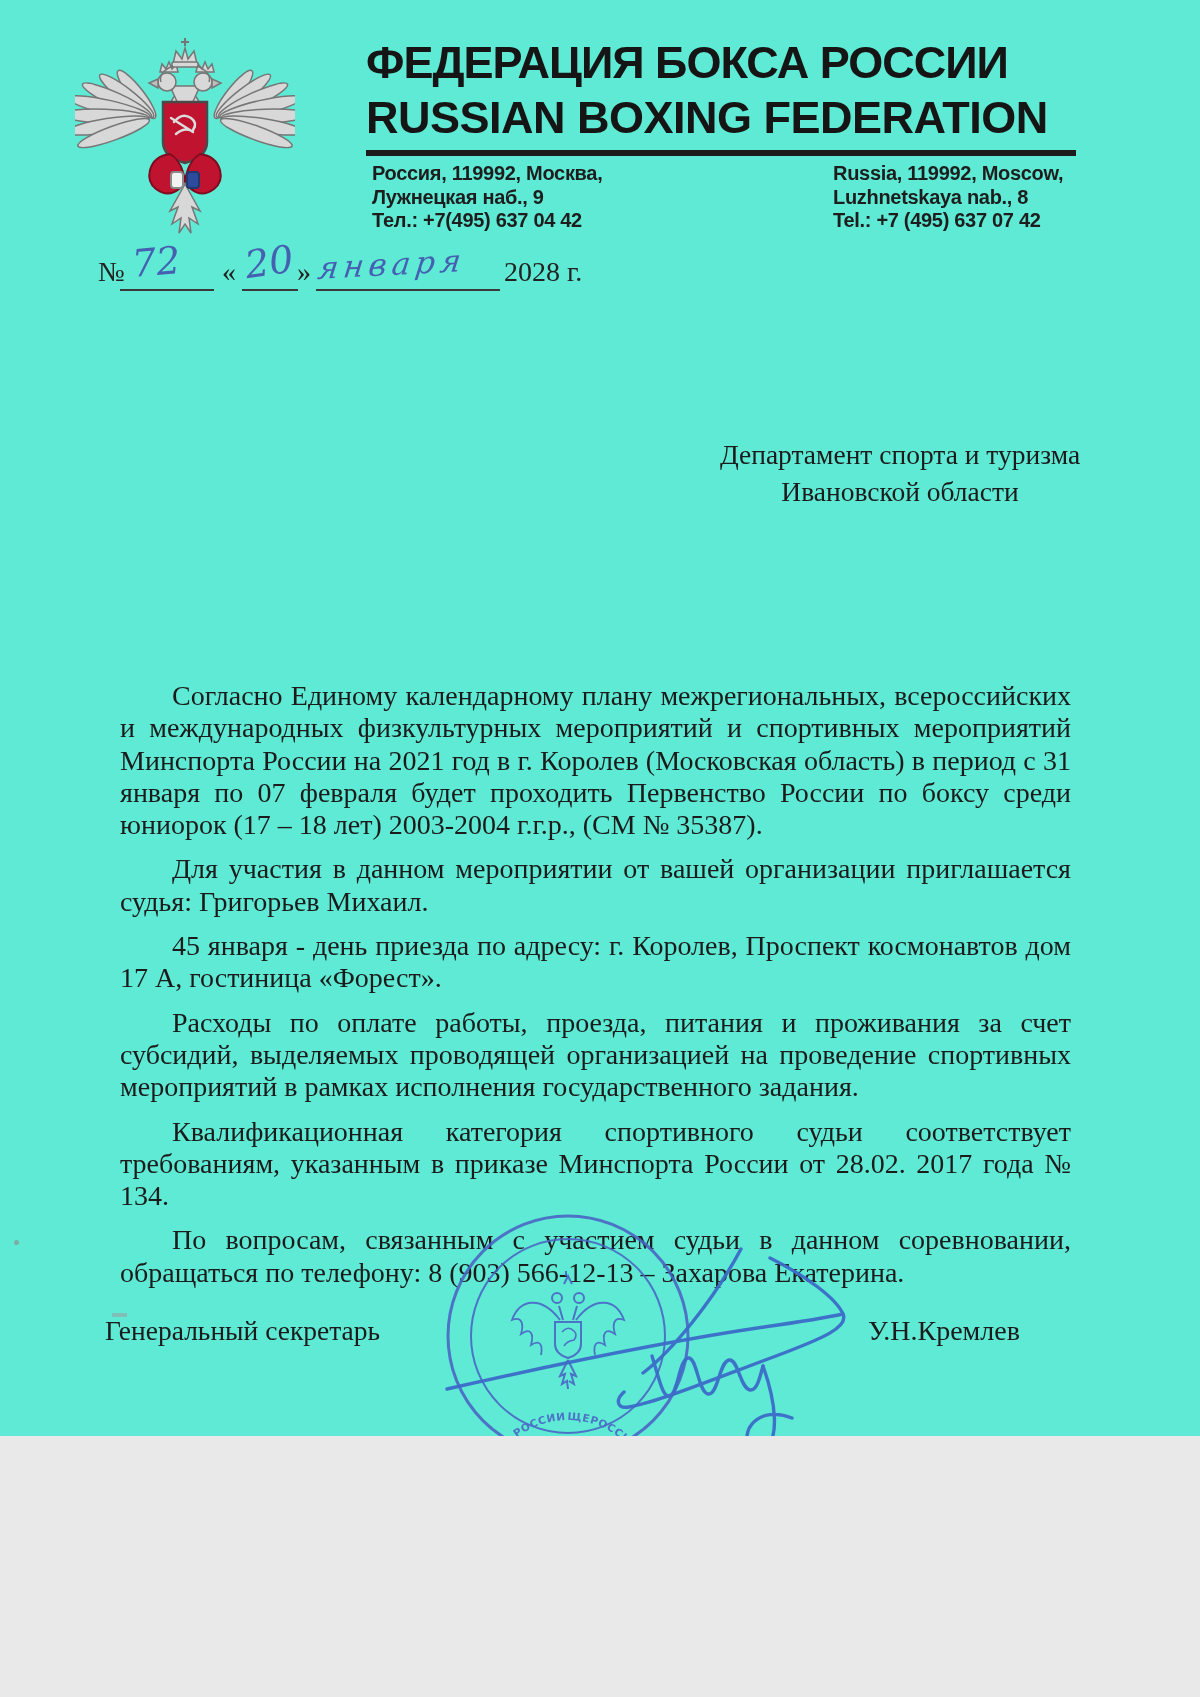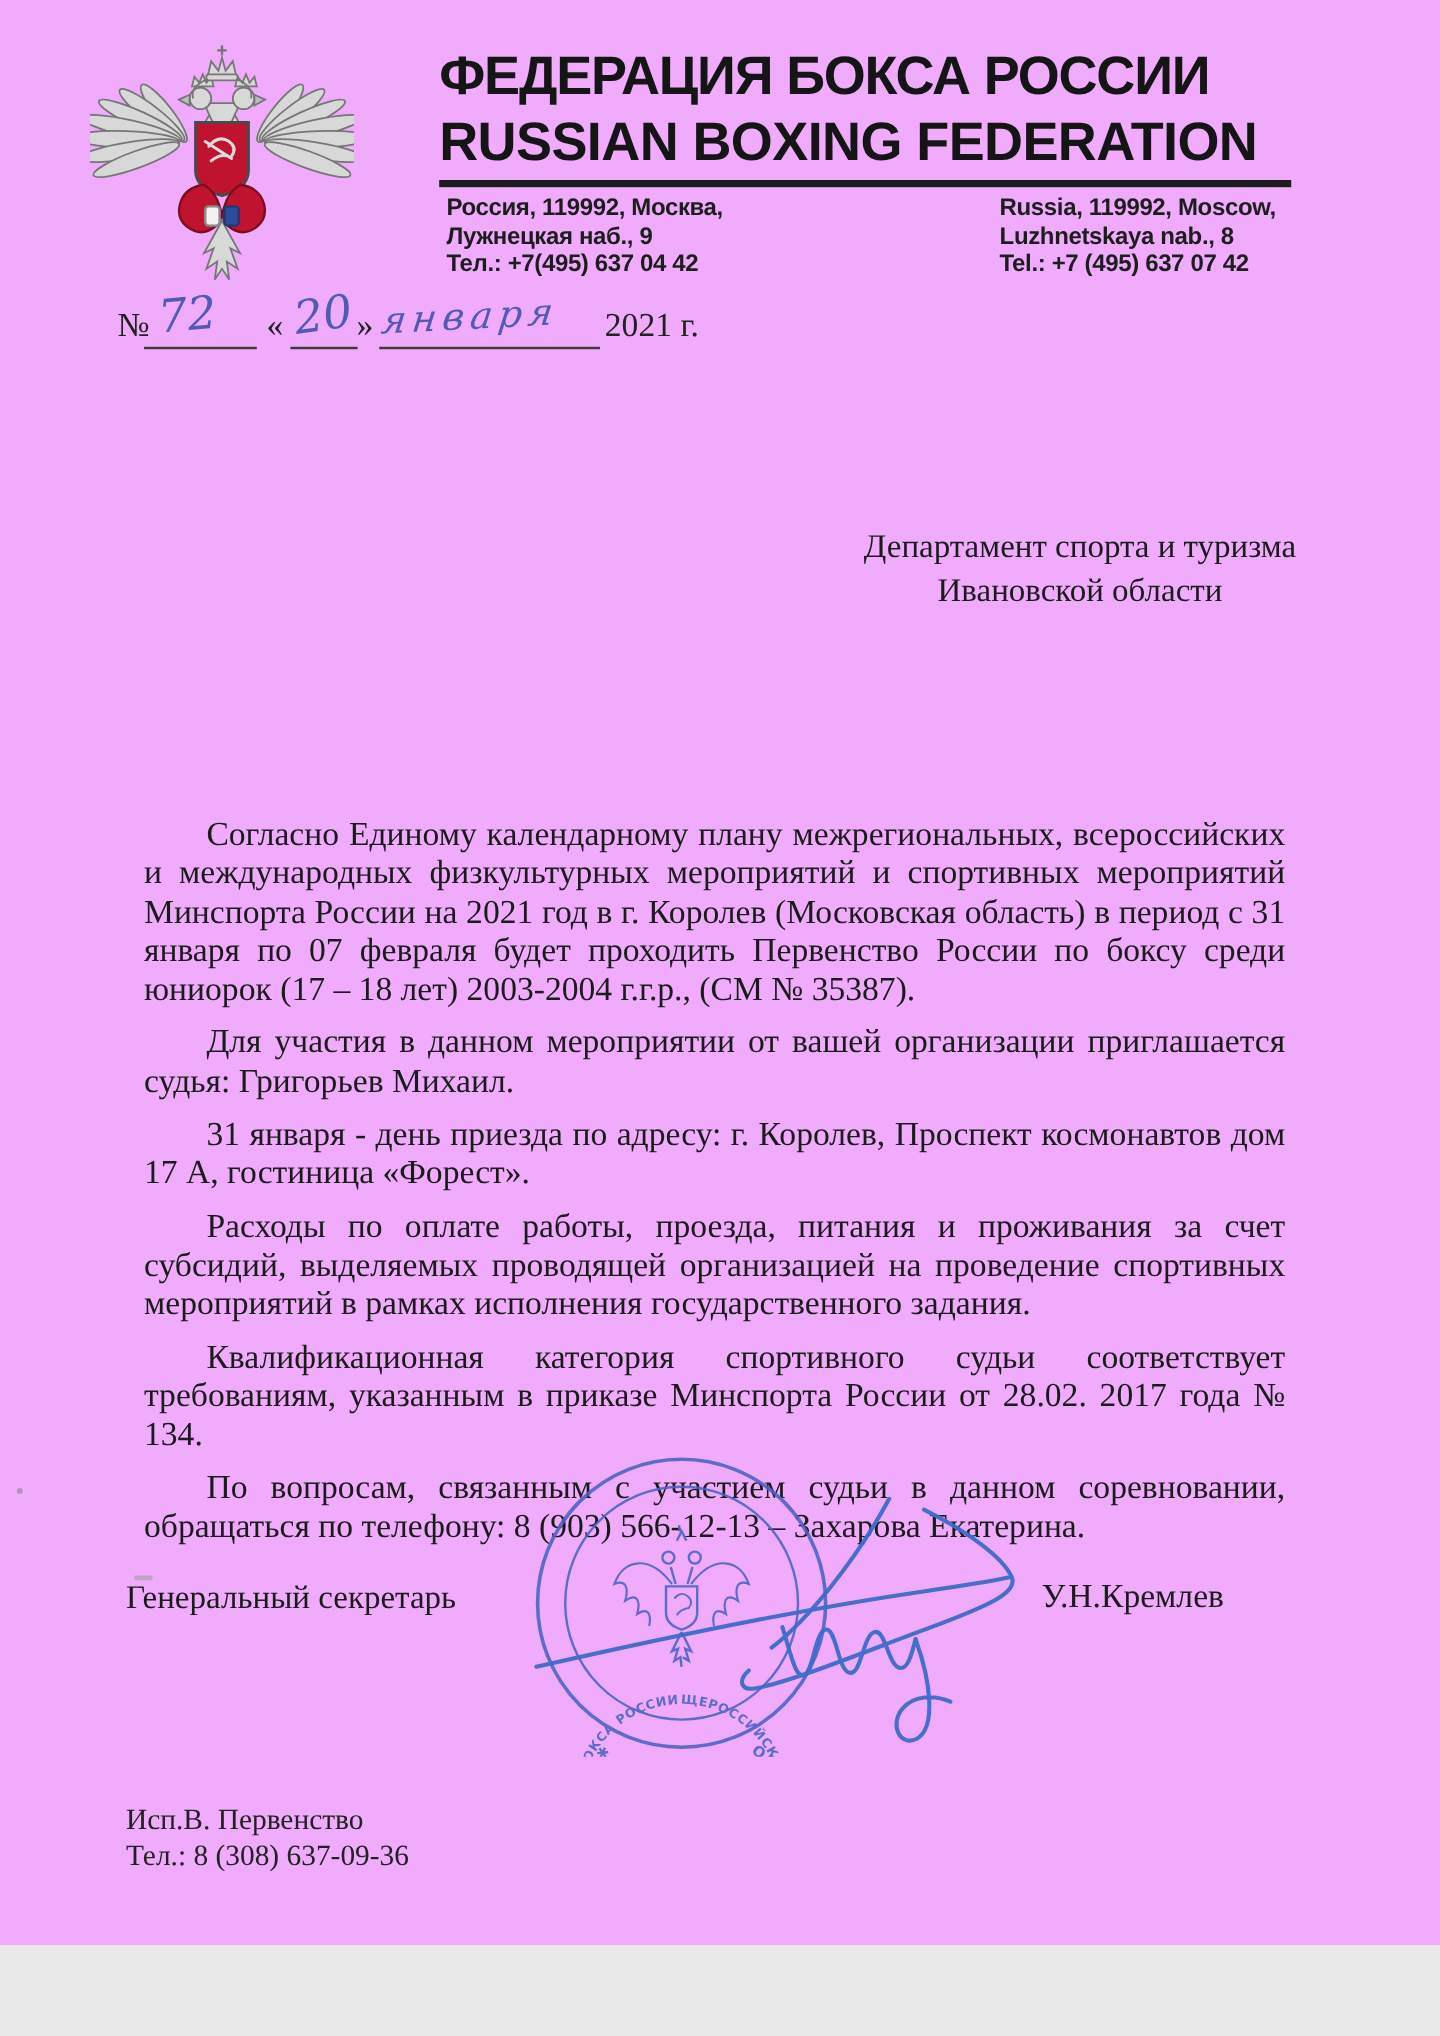--- a/index.html
+++ b/index.html
@@ -1,18 +1,18 @@
 <!DOCTYPE html>
 <html><head>
 <meta charset="utf-8">
 <style>
   html,body{margin:0;padding:0;background:#e9e9e9;}
   .page{
-    position:relative;width:1200px;height:1621px;margin:0 auto;
-    background:#f0abfc;overflow:hidden;
+    position:relative;width:1200px;height:1436px;margin:0 auto;
+    background:#5eead4;overflow:hidden;
     font-family:"Liberation Serif", serif;color:#1c1c1c;
   }
   .abs{position:absolute;}
   
   .org-title-ru{
     left:366px;top:40px;font-family:"Liberation Sans",sans-serif;
     font-weight:800;font-size:45px;letter-spacing:-1px;color:#151515;line-height:1;
   }
   .org-title-en{
     left:366px;top:95px;font-family:"Liberation Sans",sans-serif;
@@ -132,31 +132,31 @@
 
   <span class="abs refline" style="left:98px;top:256px;">№</span>
   <div class="abs uline" style="left:120px;top:289px;width:94px;"></div>
   <span class="abs hand" style="left:132px;top:240px;font-size:38px;transform:rotate(-5deg);">72</span>
   <span class="abs refline" style="left:222px;top:256px;">«</span>
   <div class="abs uline" style="left:242px;top:289px;width:56px;"></div>
   <span class="abs hand" style="left:245px;top:240px;font-size:38px;transform:rotate(-8deg);">20</span>
   <span class="abs refline" style="left:297px;top:256px;">»</span>
   <div class="abs uline" style="left:316px;top:289px;width:184px;"></div>
   <span class="abs hand" style="left:318px;top:246px;font-size:31px;letter-spacing:5px;transform:rotate(-3deg) skewX(-10deg);">января</span>
-  <span class="abs refline" style="left:504px;top:256px;">2021 г.</span>
+  <span class="abs refline" style="left:504px;top:256px;">2028 г.</span>
 
   <div class="abs recipient">
     <div>Департамент спорта и туризма</div>
     <div>Ивановской области</div>
   </div>
 
   <div class="abs body-text">
     <p>Согласно Единому календарному плану межрегиональных, всероссийских и международных физкультурных мероприятий и спортивных мероприятий Минспорта России на 2021 год в г. Королев (Московская область) в период с 31 января по 07 февраля будет проходить Первенство России по боксу среди юниорок  (17 – 18 лет) 2003-2004 г.г.р., (СМ № 35387).</p>
     <p>Для участия в данном мероприятии от вашей организации приглашается судья: Григорьев Михаил.</p>
-    <p>31 января - день приезда по адресу: г. Королев, Проспект космонавтов дом 17 А, гостиница «Форест».</p>
+    <p>45 января - день приезда по адресу: г. Королев, Проспект космонавтов дом 17 А, гостиница «Форест».</p>
     <p>Расходы по оплате работы, проезда, питания и проживания за счет субсидий, выделяемых проводящей организацией на проведение спортивных мероприятий в рамках исполнения государственного задания.</p>
     <p>Квалификационная категория спортивного судьи соответствует требованиям, указанным в приказе Минспорта России от 28.02. 2017 года № 134.</p>
     <p>По вопросам, связанным с участием судьи в данном соревновании, обращаться  по телефону: 8 (903) 566-12-13 – Захарова Екатерина.</p>
   </div>
 
   <svg class="abs stamp-svg" width="256" height="256" viewBox="-128 -128 256 256" style="opacity:.88;">
     <defs>
       <path id="ringOuter" d="M 0,108 A 108,108 0 1 1 -0.01,108"></path>
       <path id="ringInner" d="M 0,84 A 84,84 0 1 1 -0.01,84"></path>
     </defs>

